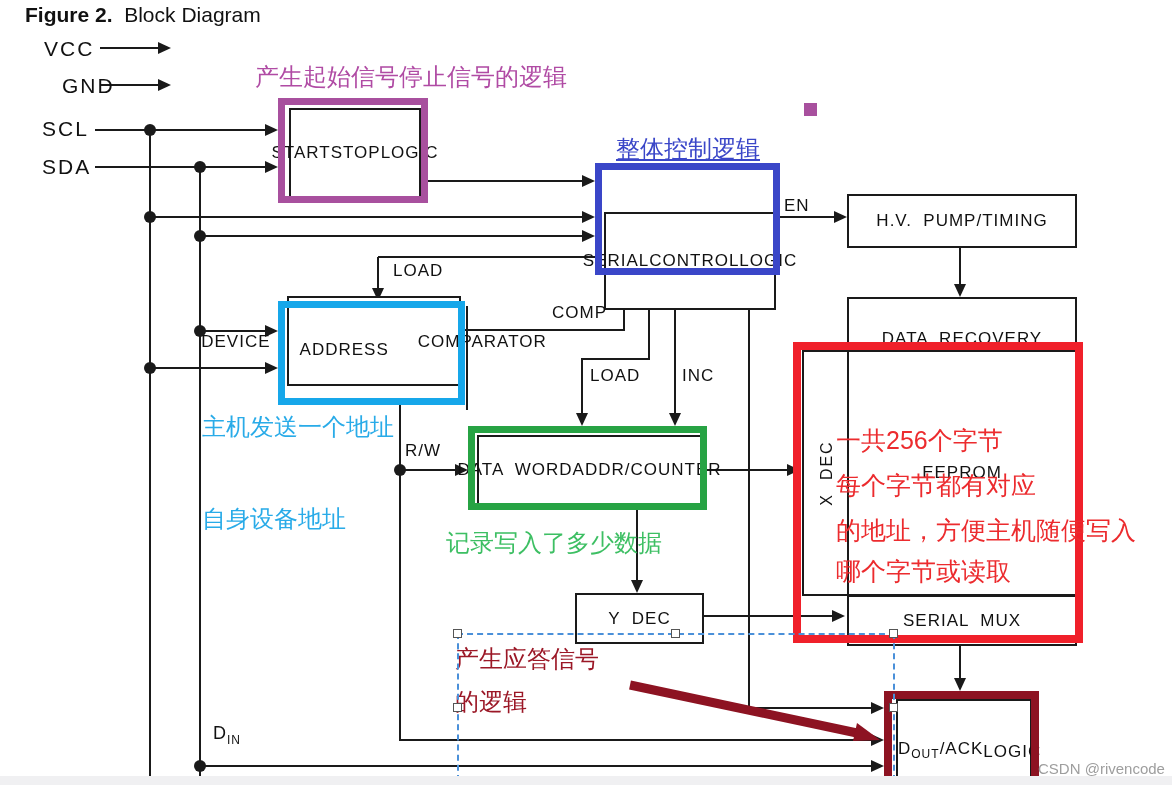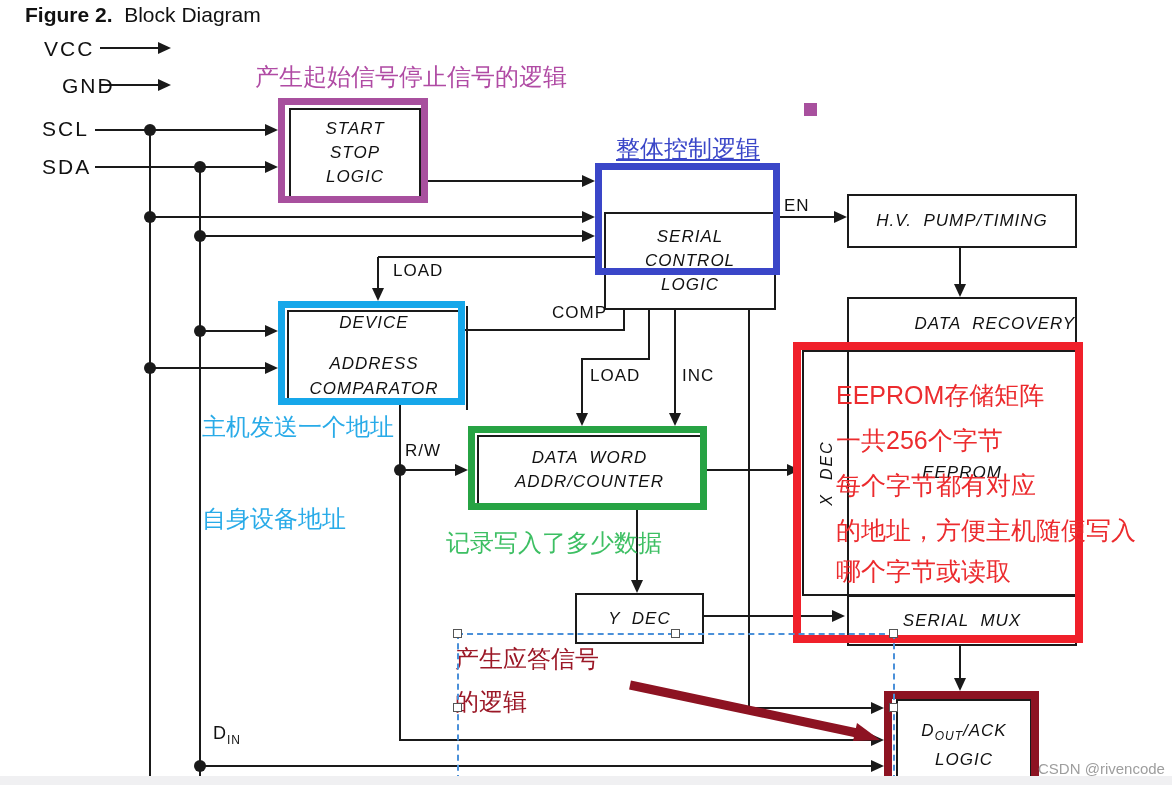--- a/index.html
+++ b/index.html
@@ -7,22 +7,22 @@
           font-family:"Liberation Sans",sans-serif;color:#111;}
   
   .h,.v{position:absolute;background:var(--wire);z-index:1;}
   .h{height:2px;} .v{width:2px;}
   .ar,.ad,.au{position:absolute;width:0;height:0;z-index:1;}
   .ar{border-left:13px solid var(--wire);border-top:6px solid transparent;border-bottom:6px solid transparent;}
   .ad{border-top:13px solid var(--wire);border-left:6px solid transparent;border-right:6px solid transparent;}
   .au{border-bottom:13px solid var(--wire);border-left:6px solid transparent;border-right:6px solid transparent;}
   .dot{position:absolute;width:12px;height:12px;border-radius:50%;background:var(--wire);z-index:1;}
   
-  .bx{position:absolute;border:2px solid var(--wire);background:#fff;display:flex;flex-direction:column;
-      align-items:center;justify-content:center;text-align:center;z-index:2;font-style:italic;}
+  .bx{position:absolute;border:2px solid var(--wire);background:#fff;display:flex;flex-direction:row;
+      align-items:center;justify-content:center;text-align:center;z-index:2;}
   .blabel{font-size:17px;letter-spacing:1px;line-height:24px;white-space:pre;}
   .one{font-size:17px;letter-spacing:1px;white-space:pre;}
   .rot{transform:rotate(-90deg);font-size:16px;letter-spacing:2px;white-space:pre;}
   
   .frame{position:absolute;z-index:3;background:transparent;}
   .f-purple{border:7px solid var(--purple_frame);}
   .f-blue{border:7px solid var(--blue);}
   .f-cyan{border:7px solid var(--cyan_frame);}
   .f-green{border:7px solid var(--green_frame);}
   .f-red{border:8px solid var(--red);}
@@ -142,21 +142,21 @@
   </div>
   <div class="bx" style="left:847px;top:297px;width:226px;height:50px;align-items:flex-end;">
     <div class="one">DATA  RECOVERY</div>
   </div>
   <div class="bx" style="left:802px;top:350px;width:45px;height:242px;">
     <div class="rot">X  DEC</div>
   </div>
   <div class="bx" style="left:847px;top:350px;width:226px;height:242px;">
     <div class="one">EEPROM</div>
   </div>
-  <div class="bx" style="left:287px;top:310px;width:170px;height:86px;">
+  <div class="bx" style="left:287px;top:296px;width:170px;height:86px;gap:29px;">
     <div class="blabel" style="line-height:25px;">DEVICE</div>
     <div class="blabel" style="line-height:25px;margin-top:16px;">ADDRESS</div>
     <div class="blabel" style="line-height:25px;">COMPARATOR</div>
   </div>
   <div class="v" style="left:466px;top:306px;height:104px;"></div>
   <div class="bx" style="left:477px;top:435px;width:221px;height:66px;">
     <div class="blabel">DATA  WORD</div>
     <div class="blabel">ADDR/COUNTER</div>
   </div>
   <div class="bx" style="left:575px;top:593px;width:125px;height:47px;">
@@ -183,21 +183,20 @@
   <div class="sig" style="left:552px;top:303px;">COMP</div>
   <div class="sig" style="left:590px;top:366px;">LOAD</div>
   <div class="sig" style="left:682px;top:366px;">INC</div>
   <div class="sig" style="left:405px;top:441px;">R/W</div>
 
   <div class="cn c-purple" style="left:255px;top:61px;">产生起始信号停止信号的逻辑</div>
   <div class="cn c-blue" style="left:616px;top:133px;">整体控制逻辑</div>
   <div class="cn c-cyan" style="left:202px;top:411px;">主机发送一个地址</div>
   <div class="cn c-cyan" style="left:202px;top:503px;">自身设备地址</div>
   <div class="cn c-green" style="left:446px;top:527px;">记录写入了多少数据</div>
-  <div class="cn c-red" style="left:836px;top:379px;">EEPROM存储矩阵</div>
   <div class="cn c-red" style="left:836px;top:424px;">一共256个字节</div>
   <div class="cn c-red" style="left:836px;top:469px;">每个字节都有对应</div>
   <div class="cn c-red" style="left:836px;top:514px;text-align:center;">的地址，方便主机随便写入</div>
   <div class="cn c-red" style="left:836px;top:555px;">哪个字节或读取</div>
   <div class="cn c-maroon" style="left:455px;top:643px;">产生应答信号</div>
   <div class="cn c-maroon" style="left:455px;top:686px;">的逻辑</div>
 
   <svg id="diag" width="300" height="85" viewBox="0 0 300 85">
     <line x1="35" y1="20" x2="262" y2="68" style="stroke:var(--maroon);stroke-width:9;"></line>
     <polygon points="285,75 262,58 258,76" style="fill:var(--maroon);"></polygon>

